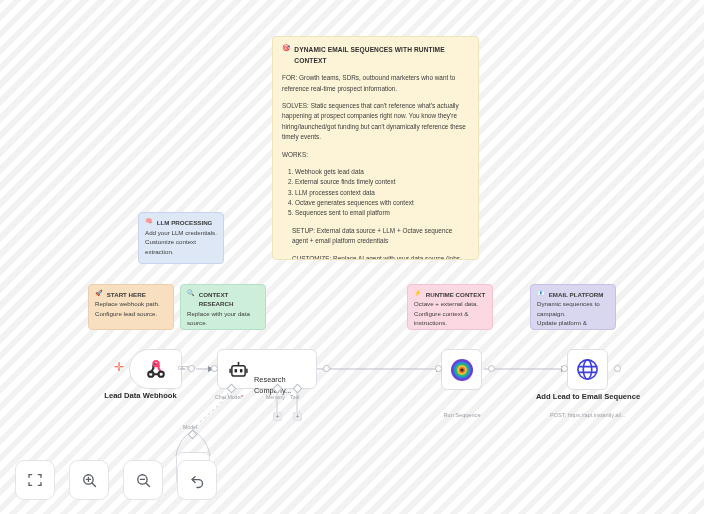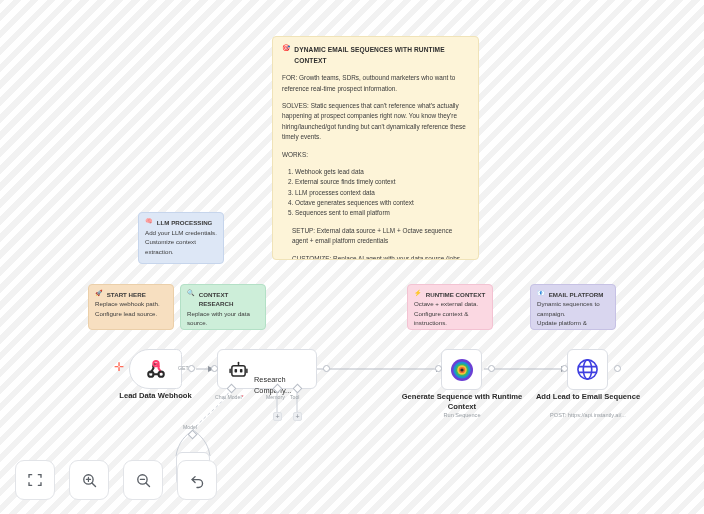--- a/index.html
+++ b/index.html
@@ -183,21 +183,21 @@
         <path d="M12 6.2a3.1 3.1 0 0 1 2.7 4.65l2.6 4.45" stroke="#ff3d6e" stroke-width="2.2" fill="none" stroke-linecap="round"></path>
         <circle cx="12" cy="6.2" r="2.9" fill="none" stroke="#ff3d6e" stroke-width="2.2"></circle>
         <circle cx="6.4" cy="17.6" r="2.9" fill="none" stroke="#2a2a2a" stroke-width="2.2"></circle>
         <circle cx="17.6" cy="17.6" r="2.9" fill="none" stroke="#2a2a2a" stroke-width="2.2"></circle>
         <path d="M9.3 17.6 h5.4" stroke="#2a2a2a" stroke-width="2.2" stroke-linecap="round"></path>
       </svg>
     </div>
   </div>
   <div class="port" style="left:188px;top:365px;"></div>
   <div class="conn-lbl" style="left:178px;top:365px;">GET</div>
-  <div class="lbl" style="left:93px;top:391px;width:125px;text-align:center;">Lead Data Webhook</div>
+  <div class="lbl" style="left:78px;top:391px;width:125px;text-align:center;">Lead Data Webhook</div>
   <div style="position:absolute;left:114px;top:361px;color:#ff6d5a;font-size:12px;line-height:1;">✛</div>
 
   <div class="node sq" style="left:217px;top:349px;width:100px;height:40px;">
     <div class="node-ico" style="left:10px;top:10px;width:20px;height:20px;">
       <svg width="19" height="19" viewBox="0 0 24 24">
         <path d="M12 2.5v3" stroke="#2a2a2a" stroke-width="1.8" stroke-linecap="round"></path>
         <circle cx="12" cy="2.2" r="1.1" fill="#2a2a2a"></circle>
         <rect x="3.6" y="6" width="16.8" height="13" rx="2.6" fill="none" stroke="#2a2a2a" stroke-width="1.9"></rect>
         <rect x="7" y="10" width="3.2" height="4.6" rx="1" fill="#2a2a2a"></rect>
         <rect x="13.8" y="10" width="3.2" height="4.6" rx="1" fill="#2a2a2a"></rect>
@@ -239,21 +239,20 @@
         <circle cx="12" cy="12" r="8.6" fill="#1e8fd5"></circle>
         <circle cx="12" cy="12" r="6.6" fill="#34b86b"></circle>
         <circle cx="12" cy="12" r="4.8" fill="#f2c43c"></circle>
         <circle cx="12" cy="12" r="3.1" fill="#ef6b2e"></circle>
         <circle cx="12" cy="12" r="1.6" fill="#2b2b2b"></circle>
       </svg>
     </div>
   </div>
   <div class="port" style="left:435px;top:365px;"></div>
   <div class="port" style="left:488px;top:365px;"></div>
-  <div class="lbl" style="left:400px;top:392px;width:124px;">Generate Sequence with Runtime Context</div>
   <div class="sub" style="left:400px;top:412px;width:124px;">Run Sequence</div>
 
   <div class="node sq" style="left:567px;top:349px;width:41px;height:41px;">
     <div class="node-ico" style="inset:0;">
       <svg width="23" height="23" viewBox="0 0 24 24">
         <circle cx="12" cy="12" r="10" fill="none" stroke="#3f3fe0" stroke-width="1.7"></circle>
         <ellipse cx="12" cy="12" rx="4.4" ry="10" fill="none" stroke="#3f3fe0" stroke-width="1.7"></ellipse>
         <path d="M2.4 9h19.2M2.4 15h19.2" stroke="#3f3fe0" stroke-width="1.7"></path>
       </svg>
     </div>

